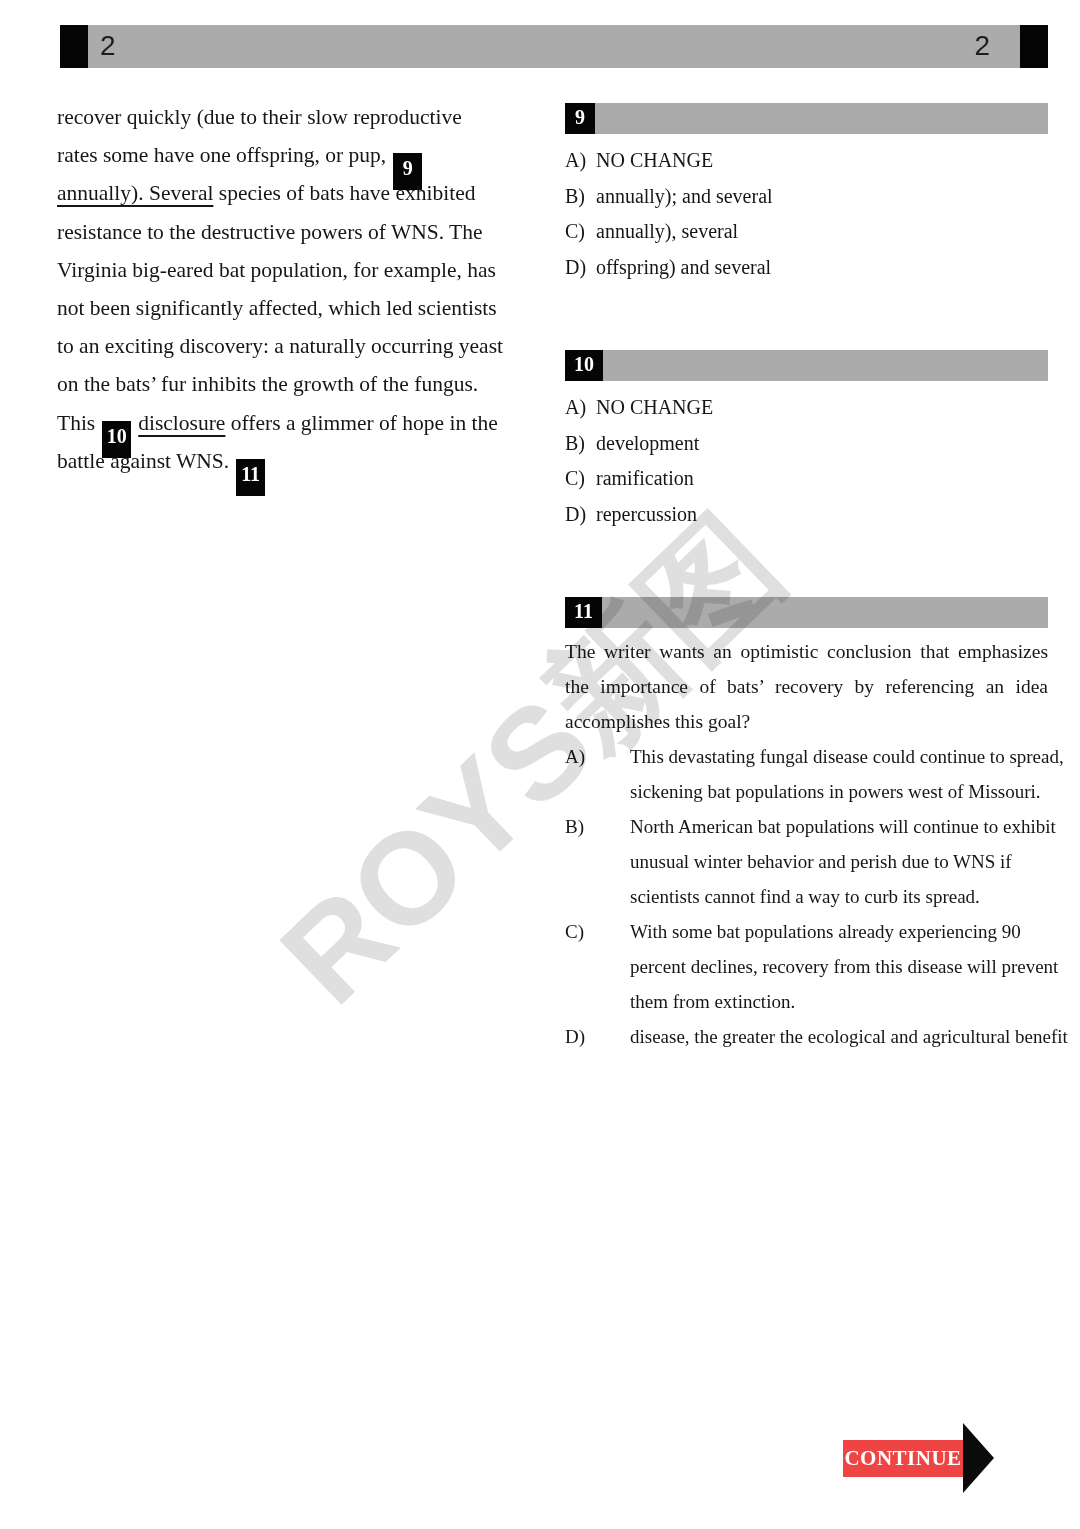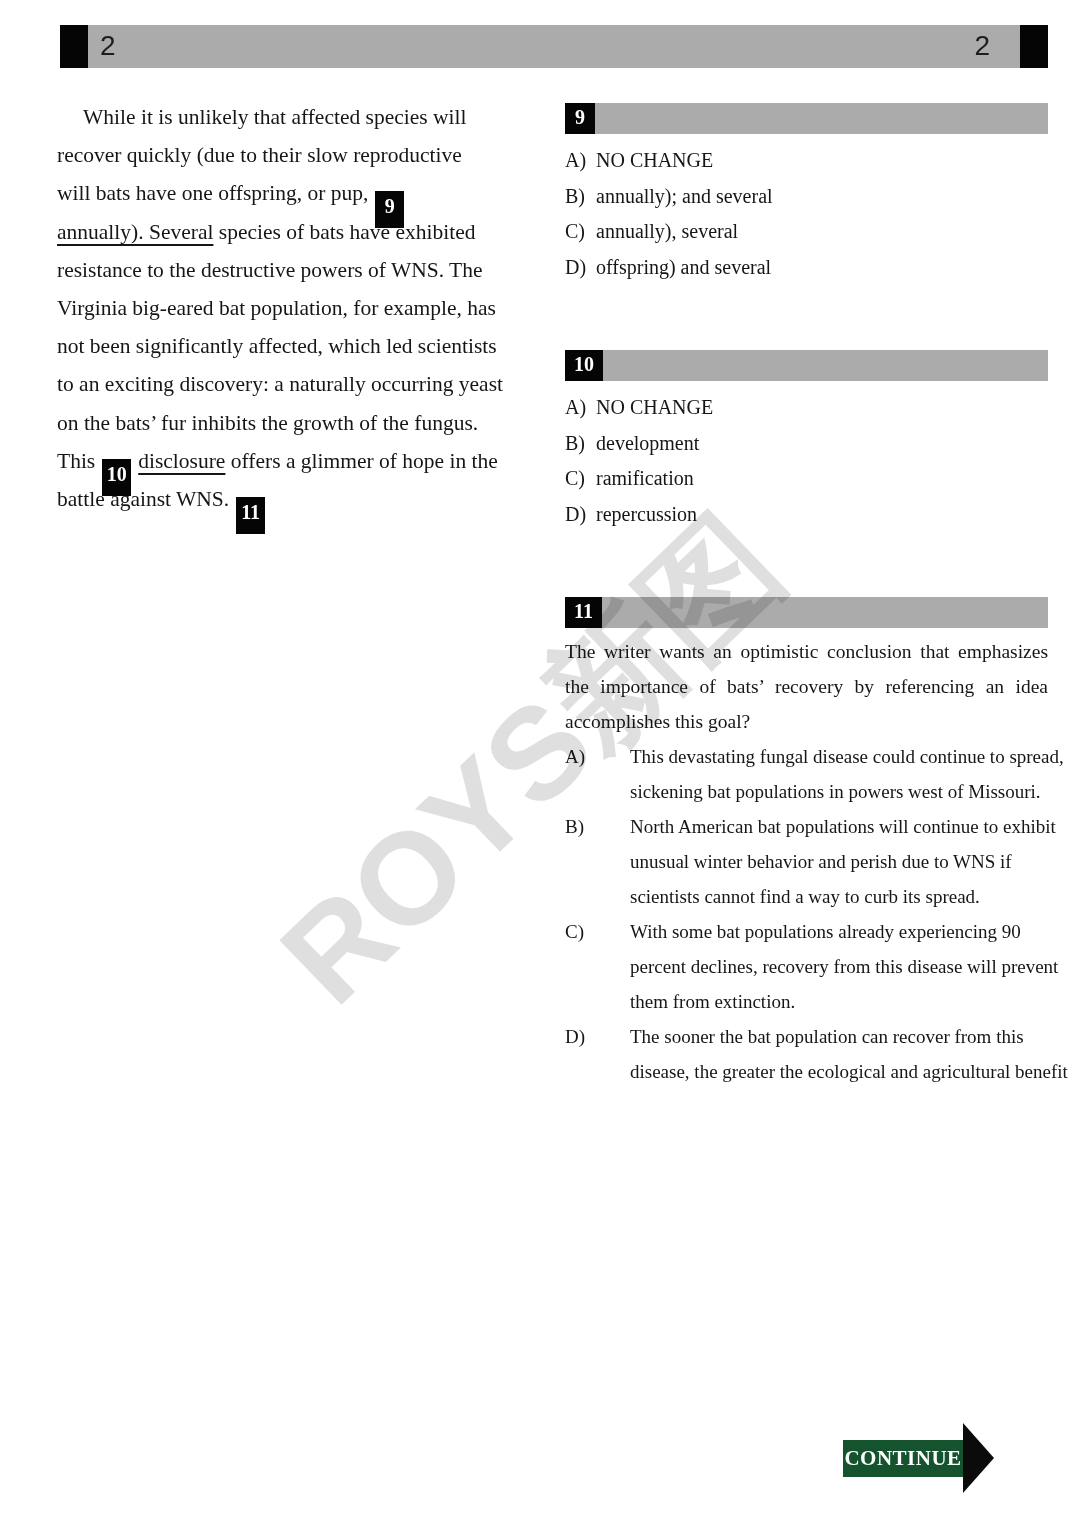--- a/index.html
+++ b/index.html
@@ -63,21 +63,21 @@
     transform:rotate(-44deg); transform-origin:center;
     font-family:"Liberation Sans", sans-serif; font-weight:bold;
     font-size:130px; line-height:160px; text-align:center;
     color:#9a9a9a; opacity:0.32; mix-blend-mode:multiply;
     pointer-events:none; white-space:nowrap; z-index:5;
   }
 
   
   .continue { position:absolute; left:843px; top:1423px; width:150px; height:70px; cursor:pointer; }
   .continue-rect {
-    position:absolute; left:0; top:17px; width:120px; height:37px; background:#14532d;
+    position:absolute; left:0; top:17px; width:120px; height:37px; background:#ef4444;
     color:#ffffff; font-weight:bold; font-size:21px; line-height:37px;
     text-align:center; letter-spacing:0.5px;
   }
   .continue-arrow {
     position:absolute; left:120px; top:0; width:0; height:0;
     border-top:35px solid transparent; border-bottom:35px solid transparent;
     border-left:31px solid #0b0b0b;
   }
 </style>
 </head>
@@ -86,23 +86,22 @@
 <div class="page">
 
   <div class="topbar">
     <div class="cap left"></div>
     <div class="cap right"></div>
     <span class="pgnum left">2</span>
     <span class="pgnum right">2</span>
   </div>
 
   <div class="passage">
-    <div class="pline indent"><span>While it is unlikely that affected species will</span></div>
     <div class="pline"><span>recover quickly (due to their slow reproductive</span></div>
-    <div class="pline"><span>will bats have one offspring, or pup,</span><span class="pbox">9</span></div>
+    <div class="pline"><span>rates some have one offspring, or pup,</span><span class="pbox">9</span></div>
     <div class="pline"><span class="u">annually). Several</span><span> species of bats have exhibited</span></div>
     <div class="pline"><span>resistance to the destructive powers of WNS. The</span></div>
     <div class="pline"><span>Virginia big-eared bat population, for example, has</span></div>
     <div class="pline"><span>not been significantly affected, which led scientists</span></div>
     <div class="pline"><span>to an exciting discovery: a naturally occurring yeast</span></div>
     <div class="pline"><span>on the bats’ fur inhibits the growth of the fungus.</span></div>
     <div class="pline"><span>This</span><span class="pbox">10</span><span class="u">disclosure</span><span> offers a glimmer of hope in the</span></div>
     <div class="pline"><span>battle against WNS.</span><span class="pbox">11</span></div>
   </div>
 
@@ -177,21 +176,20 @@
         <span class="letter">C)</span>
         <div class="olines">
           <div>With some bat populations already experiencing 90</div>
           <div>percent declines, recovery from this disease will prevent</div>
           <div>them from extinction.</div>
         </div>
       </div>
       <div class="opt11">
         <span class="letter">D)</span>
         <div class="olines">
-          <div>The sooner the bat population can recover from this</div>
           <div>disease, the greater the ecological and agricultural benefit</div>
         </div>
       </div>
     </div>
   </div>
 
   <div class="watermark">ROYS新图</div>
 
   <div class="continue">
     <div class="continue-rect">CONTINUE</div>

